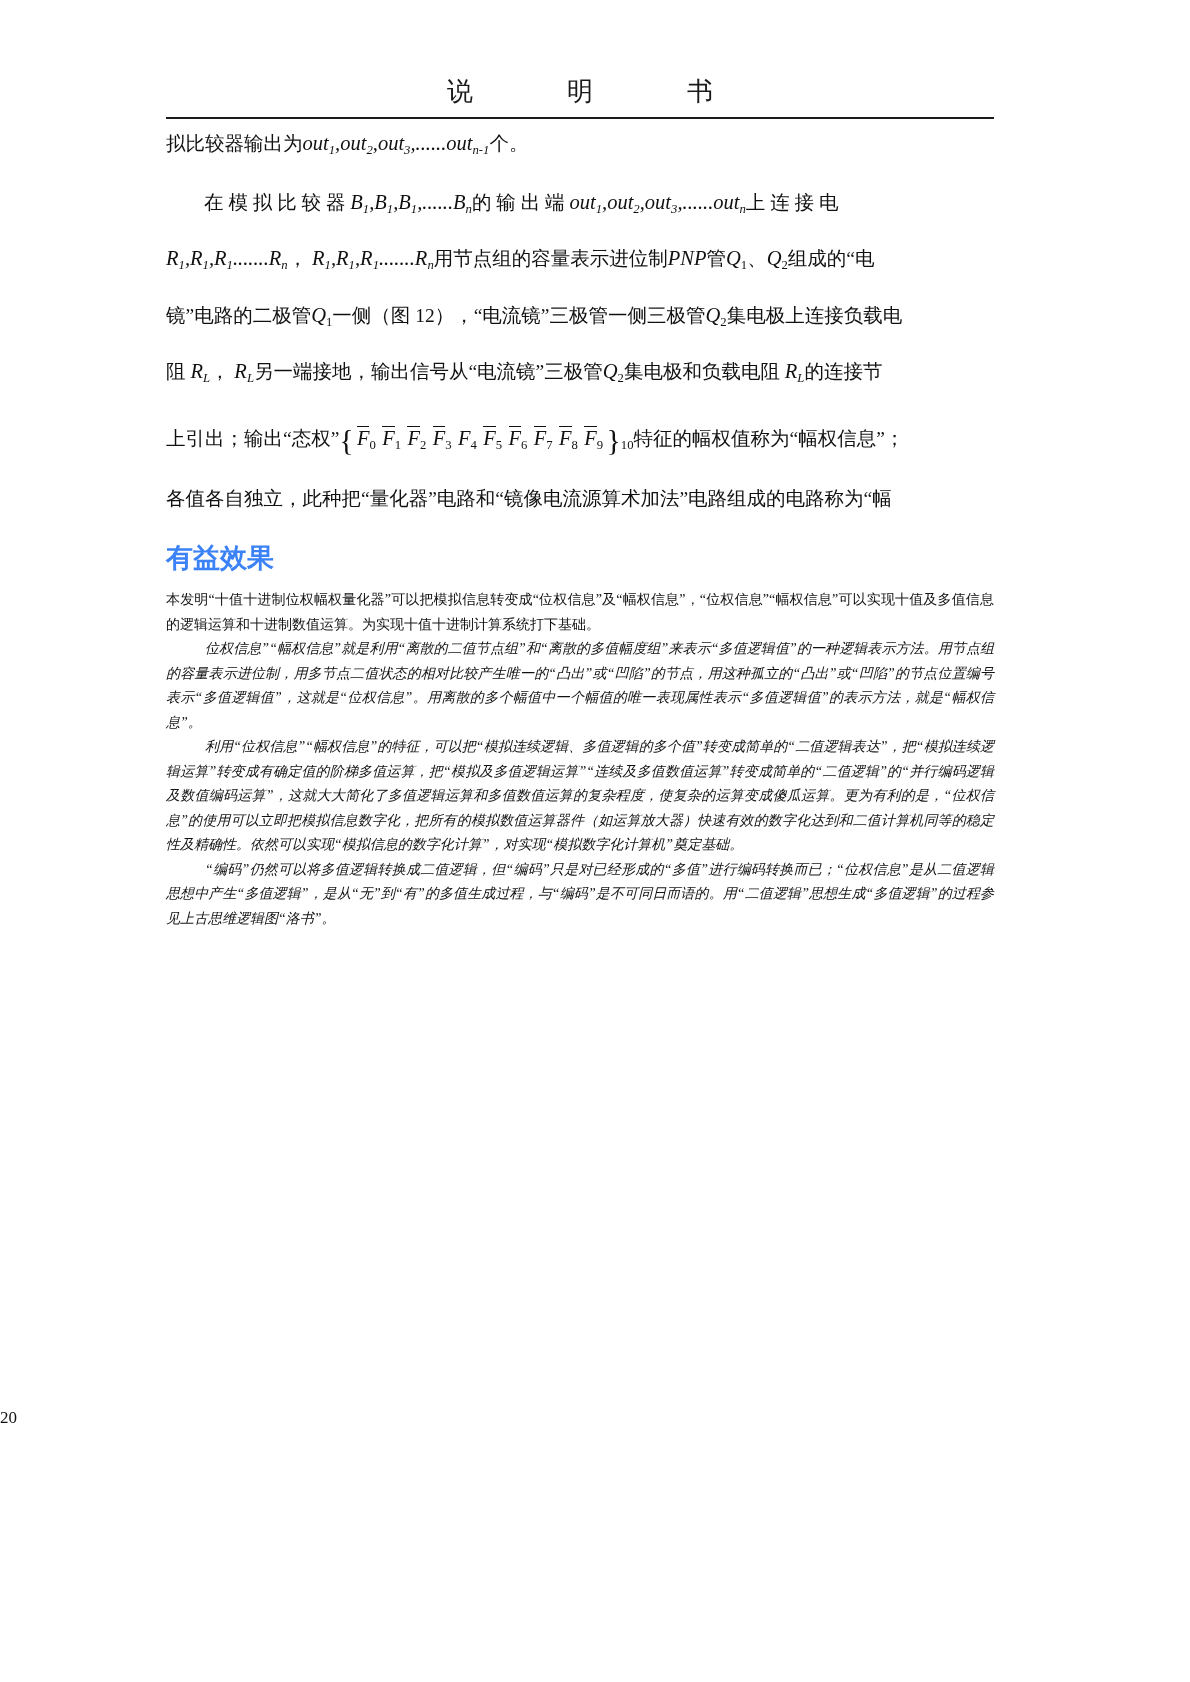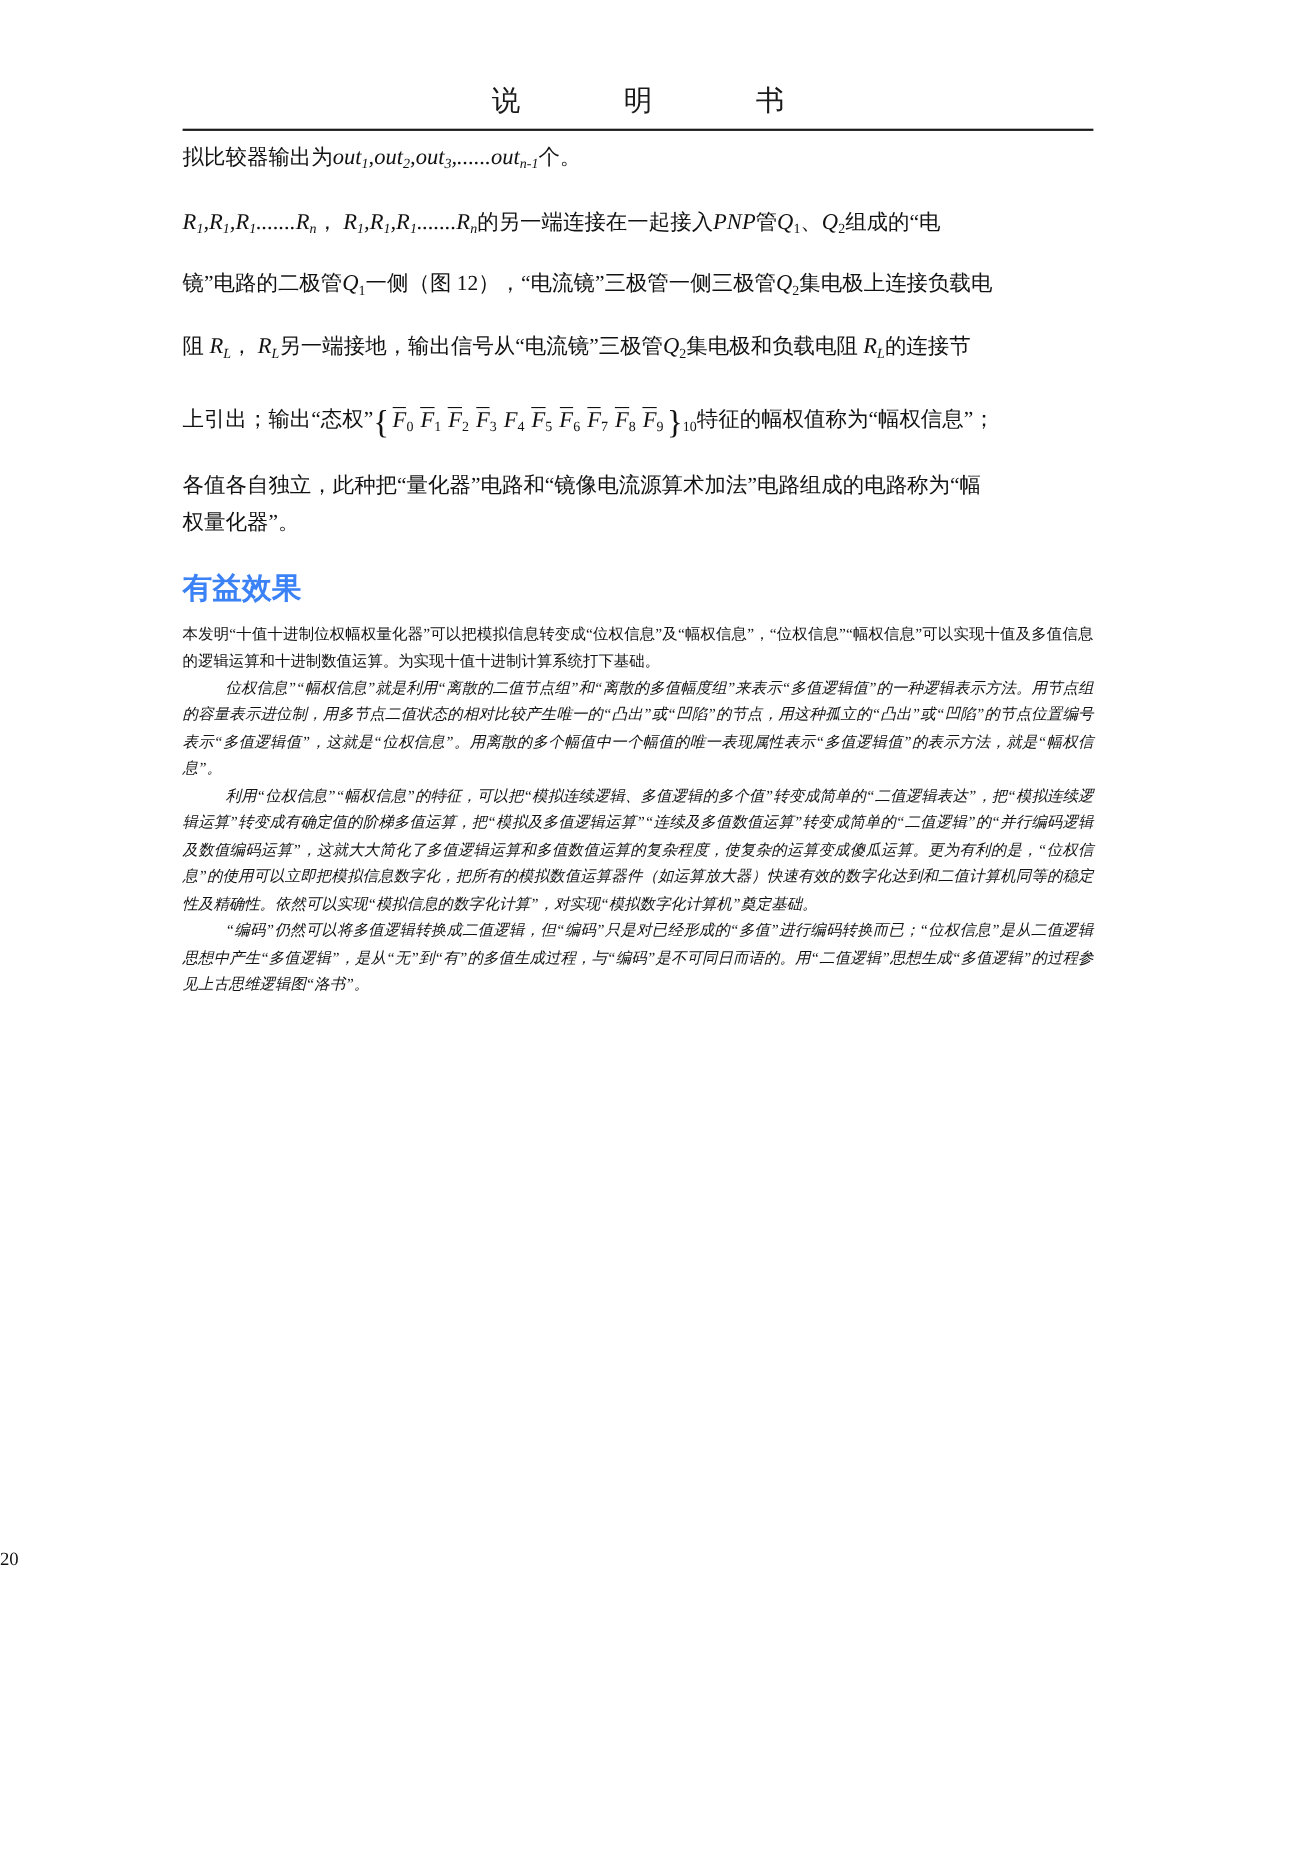--- a/index.html
+++ b/index.html
@@ -161,47 +161,49 @@
       <div class="title">说　明　书</div>
     </div>
     <hr class="header-rule">
 
     <div class="body-block">
 
       <p class="p-first para-plain">
         <span>拟比较器输出为</span><span class="mi">out<sub>1</sub>,out<sub>2</sub>,out<sub>3</sub>,......out<sub>n-1</sub></span><span>个。</span>
       </p>
 
+      <p class="math-para">
+        <span>在 模 拟 比 较 器</span>
+        <span class="mi">B<sub>1</sub>,B<sub>1</sub>,B<sub>1</sub>,......B<sub>n</sub></span><span>的 输 出 端</span>
+        <span class="mi">out<sub>1</sub>,out<sub>2</sub>,out<sub>3</sub>,......out<sub>n</sub></span><span>上 连 接 电</span>
+      </p>
 
       <p class="math-para para-plain">
         <span class="mi">R<sub>1</sub>,R<sub>1</sub>,R<sub>1</sub>.......R<sub>n</sub></span><span>，</span>
-        <span class="mi">R<sub>1</sub>,R<sub>1</sub>,R<sub>1</sub>.......R<sub>n</sub></span><span>的另一端连接在一起接入</span><span class="mi">PNP</span><span>管</span><span class="mi">Q<sub class="up">1</sub></span><span>、</span><span class="mi">Q<sub class="up">2</sub></span><span>组成的“电</span>
+        <span class="mi">R<sub>1</sub>,R<sub>1</sub>,R<sub>1</sub>.......R<sub>n</sub></span><span>用节点组的容量表示进位制</span><span class="mi">PNP</span><span>管</span><span class="mi">Q<sub class="up">1</sub></span><span>、</span><span class="mi">Q<sub class="up">2</sub></span><span>组成的“电</span>
       </p>
 
       <p class="math-para para-plain">
         <span>镜”电路的二极管</span><span class="mi">Q<sub class="up">1</sub></span><span>一侧（图 12），“电流镜”三极管一侧三极管</span><span class="mi">Q<sub class="up">2</sub></span><span>集电极上连接负载电</span>
       </p>
 
       <p class="math-para para-plain">
         <span>阻</span>
         <span class="mi">R<sub>L</sub></span><span>，</span>
         <span class="mi">R<sub>L</sub></span><span>另一端接地，输出信号从“电流镜”三极管</span><span class="mi">Q<sub class="up">2</sub></span><span>集电极和负载电阻</span>
         <span class="mi">R<sub>L</sub></span><span>的连接节</span>
       </p>
 
       <p class="math-para para-plain">
         <span>上引出；输出“态权”</span><span class="fset"><span class="brace">{</span><span id="fset-items"><span class="mi fitem"><span class="ovl">F</span><sub class="up">0</sub></span><span class="mi fitem"><span class="ovl">F</span><sub class="up">1</sub></span><span class="mi fitem"><span class="ovl">F</span><sub class="up">2</sub></span><span class="mi fitem"><span class="ovl">F</span><sub class="up">3</sub></span><span class="mi fitem"><span>F</span><sub class="up">4</sub></span><span class="mi fitem"><span class="ovl">F</span><sub class="up">5</sub></span><span class="mi fitem"><span class="ovl">F</span><sub class="up">6</sub></span><span class="mi fitem"><span class="ovl">F</span><sub class="up">7</sub></span><span class="mi fitem"><span class="ovl">F</span><sub class="up">8</sub></span><span class="mi fitem"><span class="ovl">F</span><sub class="up">9</sub></span></span><span class="brace">}</span><sub class="up">10</sub></span><span>特征的幅权值称为“幅权信息”；</span>
       </p>
 
 
       <p class="tight para-plain" style="line-height:1.72;">
         <span>各值各自独立，此种把“量化器”电路和“镜像电流源算术加法”电路组成的电路称为“幅</span>
-      </p>
-      <p class="tight para-plain" style="line-height:1.72;">
-        <span>权量化器”。</span>
       </p>
     </div>
 
     <div class="section-heading">有益效果</div>
 
     <div class="prose">
       <p>本发明“十值十进制位权幅权量化器”可以把模拟信息转变成“位权信息”及“幅权信息”，“位权信息”“幅权信息”可以实现十值及多值信息的逻辑运算和十进制数值运算。为实现十值十进制计算系统打下基础。</p>
       <p class="indent">位权信息”“幅权信息”就是利用“离散的二值节点组”和“离散的多值幅度组”来表示“多值逻辑值”的一种逻辑表示方法。用节点组的容量表示进位制，用多节点二值状态的相对比较产生唯一的“凸出”或“凹陷”的节点，用这种孤立的“凸出”或“凹陷”的节点位置编号表示“多值逻辑值”，这就是“位权信息”。用离散的多个幅值中一个幅值的唯一表现属性表示“多值逻辑值”的表示方法，就是“幅权信息”。</p>
       <p class="indent">利用“位权信息”“幅权信息”的特征，可以把“模拟连续逻辑、多值逻辑的多个值”转变成简单的“二值逻辑表达”，把“模拟连续逻辑运算”转变成有确定值的阶梯多值运算，把“模拟及多值逻辑运算”“连续及多值数值运算”转变成简单的“二值逻辑”的“并行编码逻辑及数值编码运算”，这就大大简化了多值逻辑运算和多值数值运算的复杂程度，使复杂的运算变成傻瓜运算。更为有利的是，“位权信息”的使用可以立即把模拟信息数字化，把所有的模拟数值运算器件（如运算放大器）快速有效的数字化达到和二值计算机同等的稳定性及精确性。依然可以实现“模拟信息的数字化计算”，对实现“模拟数字化计算机”奠定基础。</p>
       <p class="indent">“编码”仍然可以将多值逻辑转换成二值逻辑，但“编码”只是对已经形成的“多值”进行编码转换而已；“位权信息”是从二值逻辑思想中产生“多值逻辑”，是从“无”到“有”的多值生成过程，与“编码”是不可同日而语的。用“二值逻辑”思想生成“多值逻辑”的过程参见上古思维逻辑图“洛书”。</p>

